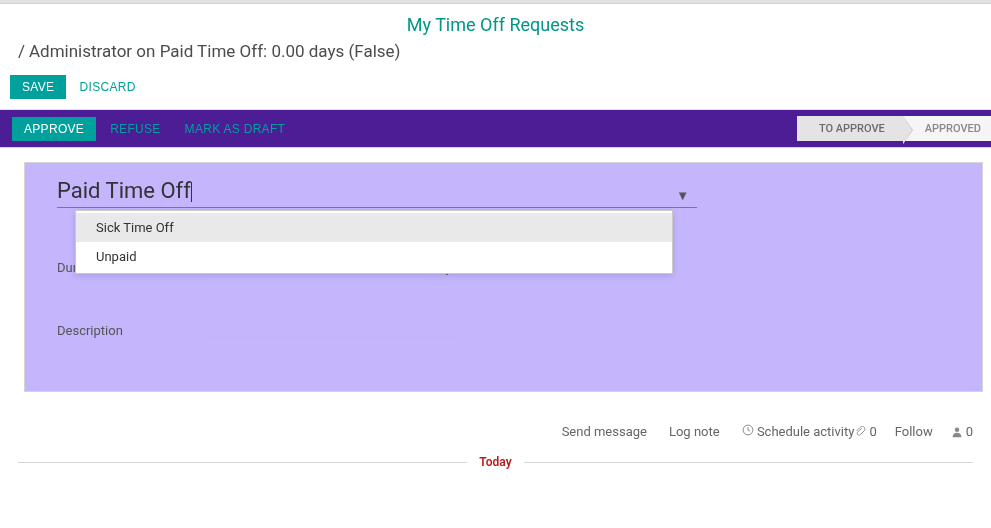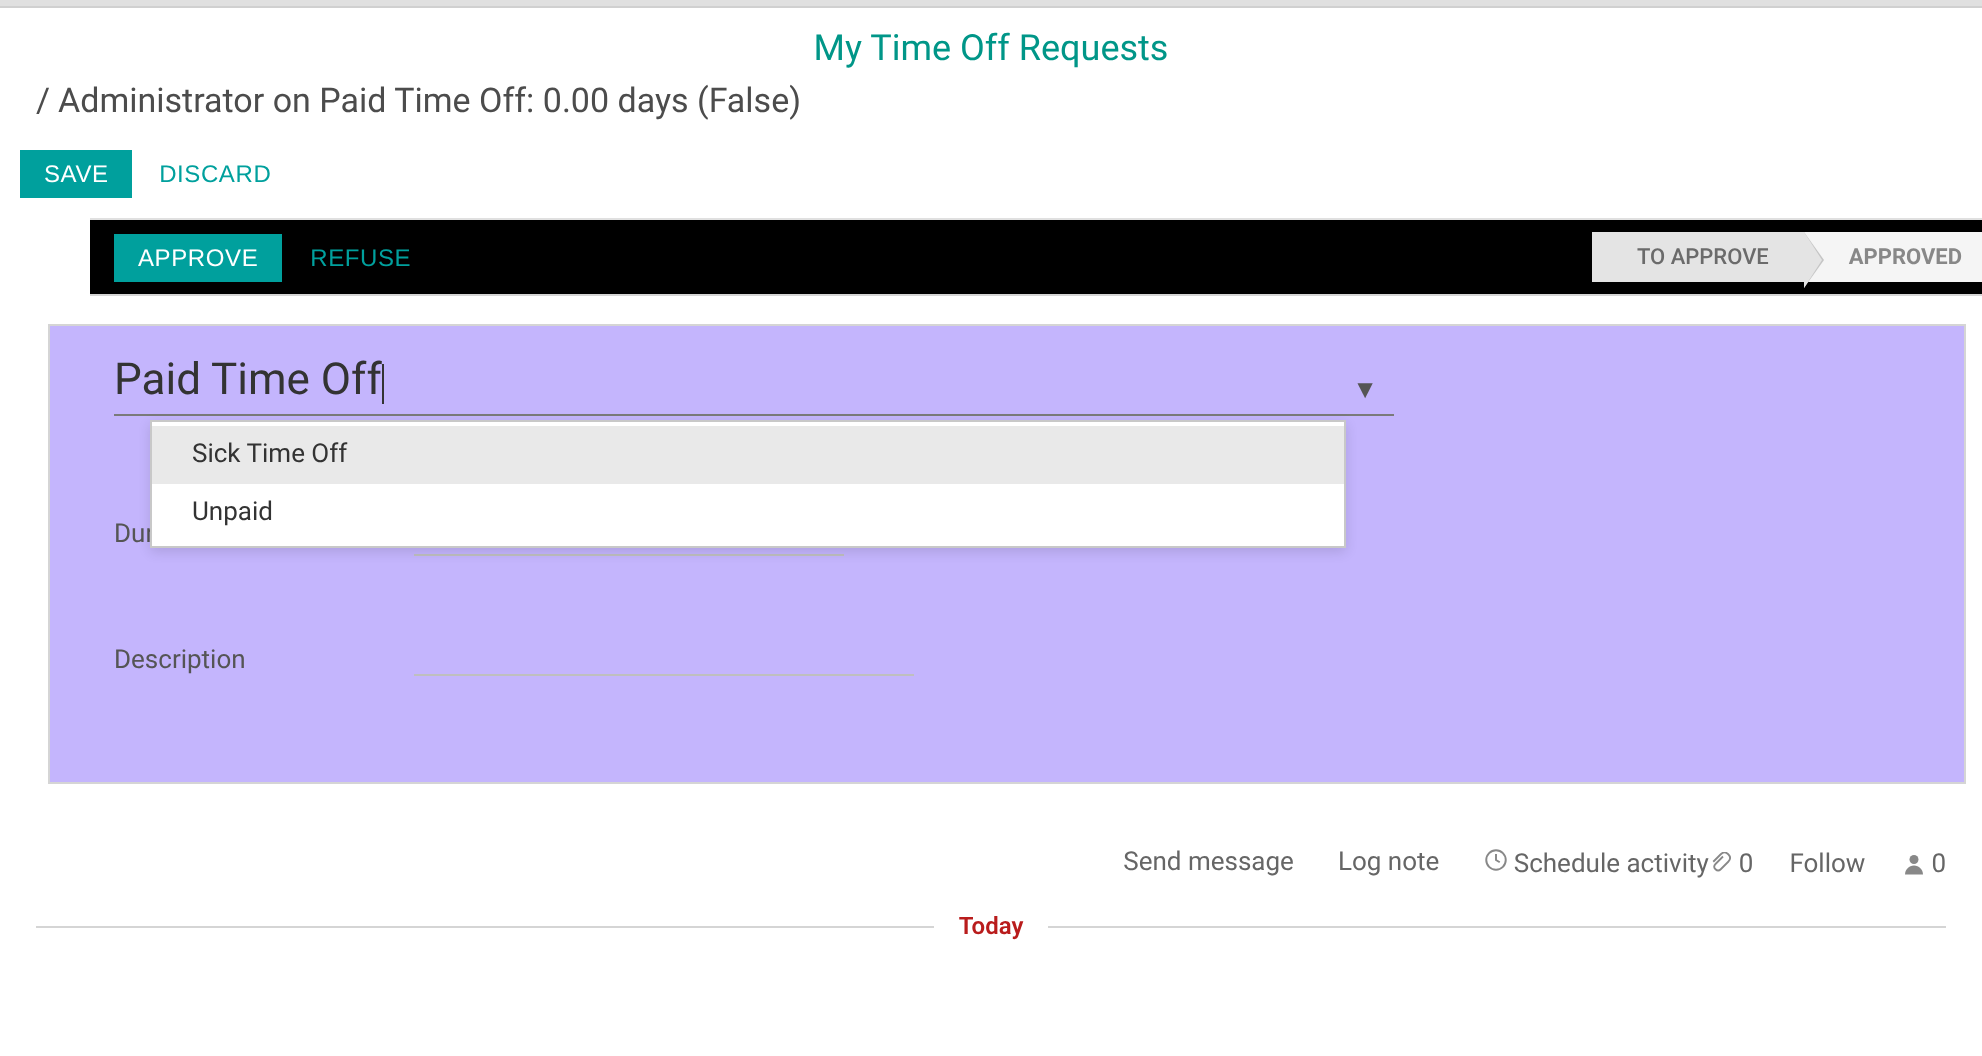--- a/index.html
+++ b/index.html
@@ -9,28 +9,28 @@
 .header-area { padding: 10px 12px 8px 12px; }
 .title-link { color: #009688; font-size: 18px; font-weight: 400; cursor: pointer; text-align: center; }
 .breadcrumb-row { margin-top: 6px; font-size: 17px; color: #4c4c4c; padding-left: 6px; }
 .breadcrumb-row .slash { margin-right: 4px; color: #4c4c4c; }
 
 .save-row { padding: 6px 12px 10px 10px; }
 .btn { display: inline-block; padding: 5px 12px; font-size: 12px; font-weight: 500; border: none; cursor: pointer; text-transform: uppercase; letter-spacing: 0.3px; }
 .btn-primary { background: #00a09d; color: #fff; }
 .btn-link { background: transparent; color: #00a09d; padding: 5px 10px; }
 
-.status-bar { display: flex; align-items: center; justify-content: space-between; padding: 6px 0 6px 12px; border-top: 1px solid #e0e0e0; border-bottom: 1px solid #d5d5d5; background: #000000; margin-left: 45px; }
+.status-bar { display: flex; align-items: center; justify-content: space-between; padding: 6px 0 6px 12px; border-top: 1px solid #e0e0e0; border-bottom: 1px solid #d5d5d5; background: #4c1d95; }
 .status-left { display: flex; gap: 4px; }
 .status-right { display: flex; align-items: stretch; }
 .stage { position: relative; padding: 6px 18px 6px 22px; font-size: 11px; font-weight: 500; color: #888; background: #f0f0f0; text-transform: uppercase; }
 .stage.active { background: #e4e4e4; color: #6b6b6b; }
 .stage .arrow { position: absolute; right: -9px; top: 0; width: 0; height: 0; border-top: 14px solid transparent; border-bottom: 14px solid transparent; border-left: 9px solid #e4e4e4; z-index: 2; }
 .stage .arrow-border { position: absolute; right: -10px; top: 0; width: 0; height: 0; border-top: 14px solid transparent; border-bottom: 14px solid transparent; border-left: 10px solid #c5c5c5; z-index: 1; }
-.stage.last { background: #f5f5f5; padding-right: 10px; font-weight: bold; }
+.stage.last { background: #f5f5f5; padding-right: 10px; }
 
 .form-sheet { margin: 14px 8px 14px 24px; border: 1px solid #d5d5d5; background: #c4b5fd; padding: 11px 32px 40px 32px; min-height: 230px; }
 
 .dropdown-wrap { position: relative; max-width: 640px; margin-bottom: 20px; }
 .big-select { display: flex; align-items: flex-end; justify-content: space-between; border-bottom: 1px solid #7a7a7a; padding: 4px 4px 4px 0; font-size: 22px; color: #333; cursor: text; }
 .big-select .caret { font-size: 13px; color: #555; margin-right: 4px; }
 .dropdown-list { position: absolute; top: 36px; left: 18px; width: 598px; background: #fff; border: 1px solid #c8c8c8; box-shadow: 0 2px 6px rgba(0,0,0,0.12); z-index: 10; padding: 2px 0; }
 .dropdown-item { padding: 7px 20px; font-size: 13px; color: #333; cursor: pointer; }
 .dropdown-item.highlight { background: #e9e9e9; }
 
@@ -73,20 +73,21 @@
 
 <div class="save-row">
   <button class="btn btn-primary">SAVE</button>
   <button class="btn btn-link">DISCARD</button>
 </div>
 
 <div class="status-bar">
   <div class="status-left">
     <button class="btn btn-primary">APPROVE</button>
     <button class="btn btn-link">REFUSE</button>
+    <button class="btn btn-link">MARK AS DRAFT</button>
   </div>
   <div class="status-right">
     <div class="stage active">
       <span>TO APPROVE</span>
       <span class="arrow-border"></span>
       <span class="arrow"></span>
     </div>
     <div class="stage last">
       <span>APPROVED</span>
     </div>

